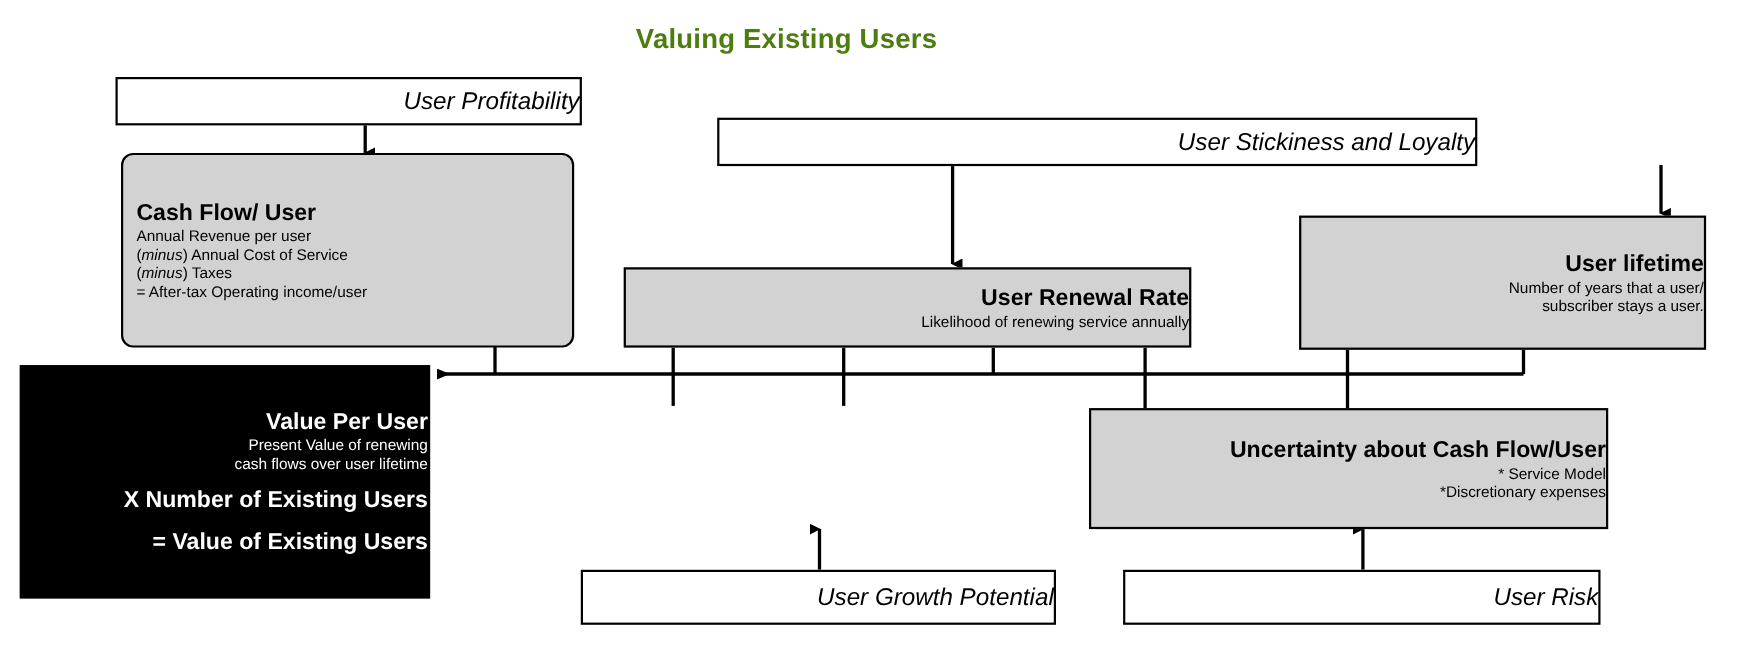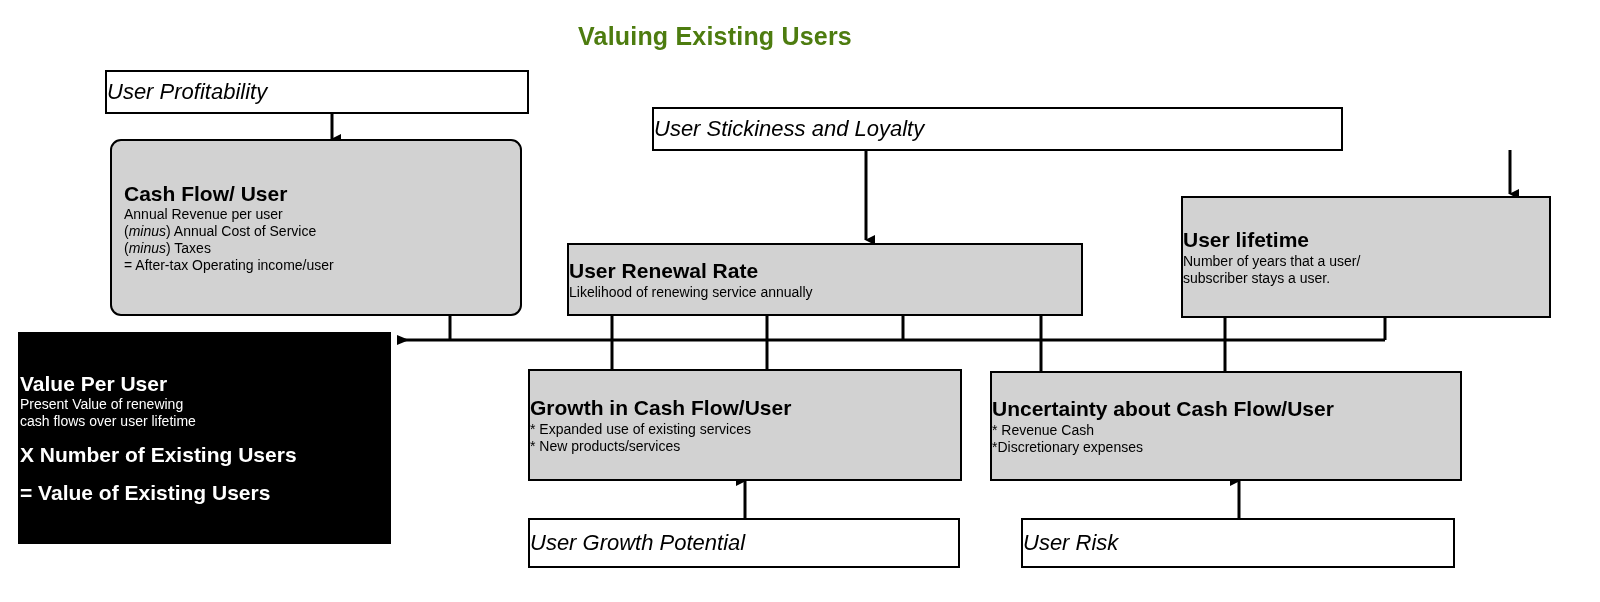--- a/index.html
+++ b/index.html
@@ -32,21 +32,21 @@
     border: 2px solid #000000;
     display: flex;
     flex-direction: column;
     justify-content: center;
     color: #000000;
     line-height: 1.21;
   }
   .box.white { background: #ffffff; }
   .box.gray  { background: #d2d2d2; }
   .box.black { background: #000000; color: #ffffff; border-color: #000000; }
-  .box.center { align-items: flex-start; text-align: center; }
+  .box.center { align-items: flex-end; text-align: center; }
   .box.left   { align-items: flex-start; text-align: left; border-radius: 11px; }
   .lbl-italic {
     font-style: italic;
     font-size: 22px;
   }
   .ttl {
     font-weight: bold;
     font-size: 21px;
   }
   .ln {
@@ -141,29 +141,24 @@
     <span class="ttl">User Renewal Rate</span>
     <span class="ln">Likelihood of renewing service annually</span>
   </div>
 
   <div class="box gray center" style="left:1181px; top:196px; width:370px; height:122px;">
     <span class="ttl">User lifetime</span>
     <span class="ln">Number of years that a user/</span>
     <span class="ln">subscriber stays a user.</span>
   </div>
 
-  <div class="box gray center" style="left:528px; top:369px; width:434px; height:112px;">
-    <span class="ttl">Growth in Cash Flow/User</span>
-    <span class="ln">* Expanded use of existing services</span>
-    <span class="ln">* New products/services</span>
-  </div>
 
   <div class="box gray center" style="left:990px; top:371px; width:472px; height:110px;">
     <span class="ttl">Uncertainty about Cash Flow/User</span>
-    <span class="ln">* Revenue Cash</span>
+    <span class="ln">* Service Model</span>
     <span class="ln">*Discretionary expenses</span>
   </div>
 
   <div class="box white center" style="left:528px; top:518px; width:432px; height:50px;">
     <span class="lbl-italic">User Growth Potential</span>
   </div>
 
   <div class="box white center" style="left:1021px; top:518px; width:434px; height:50px;">
     <span class="lbl-italic">User Risk</span>
   </div>

